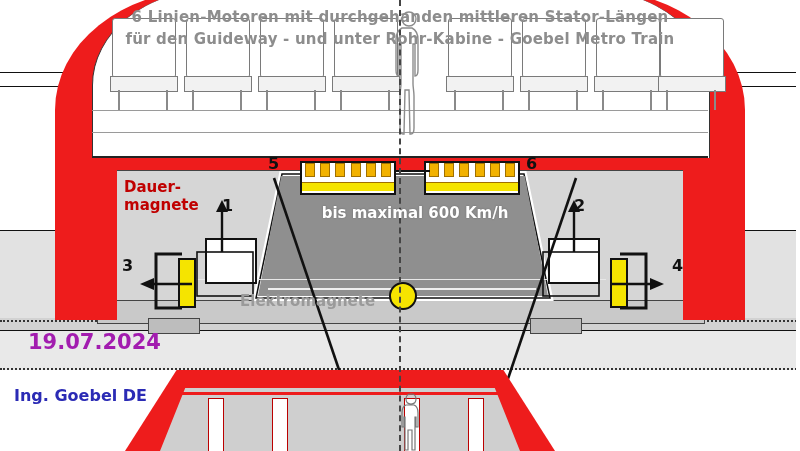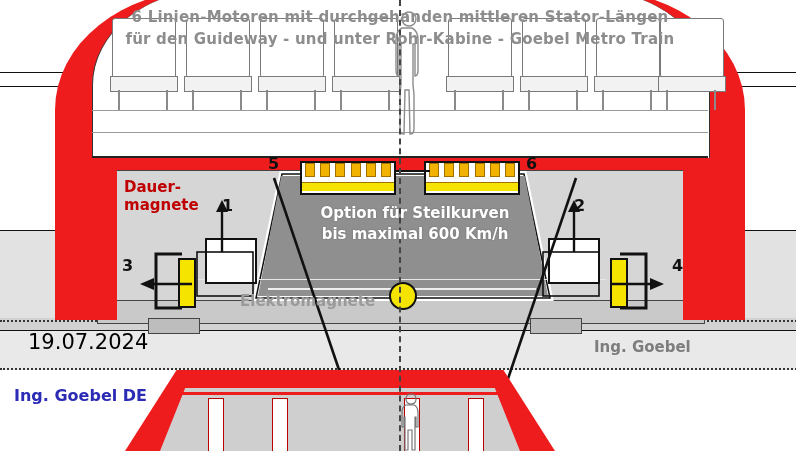--- a/index.html
+++ b/index.html
@@ -132,21 +132,21 @@
   .opt-text {
     left:300px; top:203px; width:230px; text-align:center;
     color:#ffffff; font-weight:bold; font-size:15px; line-height:21px;
     text-shadow:0 0 2px rgba(0,0,0,.25);
   }
   .num { font-size:16px; font-weight:bold; color:#111; }
   .sig-blue {
     left:14px; top:386px; color:#2b2bb5; font-weight:bold; font-size:16px; line-height:19px;
   }
   .date-ghost {
-    left:28px; top:330px; color:#000000; font-weight:normal; font-size:21px;text-align:center;
+    left:28px; top:330px; color:#a21caf; font-weight:bold; font-size:21px;text-align:center;
   }
   .sig-grey-right {
     left:594px; top:338px; color:#7d7d7d; font-weight:bold; font-size:15px;
   }
 
   
   .under-red-trap {
     left:125px; top:370px; width:430px; height:81px;
     background:#ee1c1c;
     clip-path: polygon(12% 0%, 88% 0%, 100% 100%, 0% 100%);
@@ -388,31 +388,29 @@
     <div>6 Linien-Motoren mit durchgehanden mittleren Stator-Längen</div>
     <div>für den Guideway - und unter Rohr-Kabine - Goebel Metro Train</div>
   </div>
 
   <div class="abs lbl-red" style="left:124px;top:178px;">Dauer-</div>
   <div class="abs lbl-red" style="left:124px;top:196px;">magnete</div>
 
   <div class="abs lbl-grey" style="left:240px;top:292px;">Elektromagnete</div>
 
   <div class="abs opt-text">
-    <div>Option für Steilkurven</div>
     <div>bis maximal 600 Km/h</div>
   </div>
 
   <div class="abs num" style="left:222px;top:196px;">1</div>
   <div class="abs num" style="left:574px;top:196px;">2</div>
   <div class="abs num" style="left:122px;top:256px;">3</div>
   <div class="abs num" style="left:672px;top:256px;">4</div>
   <div class="abs num" style="left:268px;top:154px;">5</div>
   <div class="abs num" style="left:526px;top:154px;">6</div>
 
   <div class="abs date-ghost">19.07.2024</div>
-  <div class="abs sig-grey-right">Ing. Goebel</div>
 
   <div class="abs sig-blue">
     <div>Ing. Goebel DE</div>
   </div>
 
 </div>
 
 </body></html>

